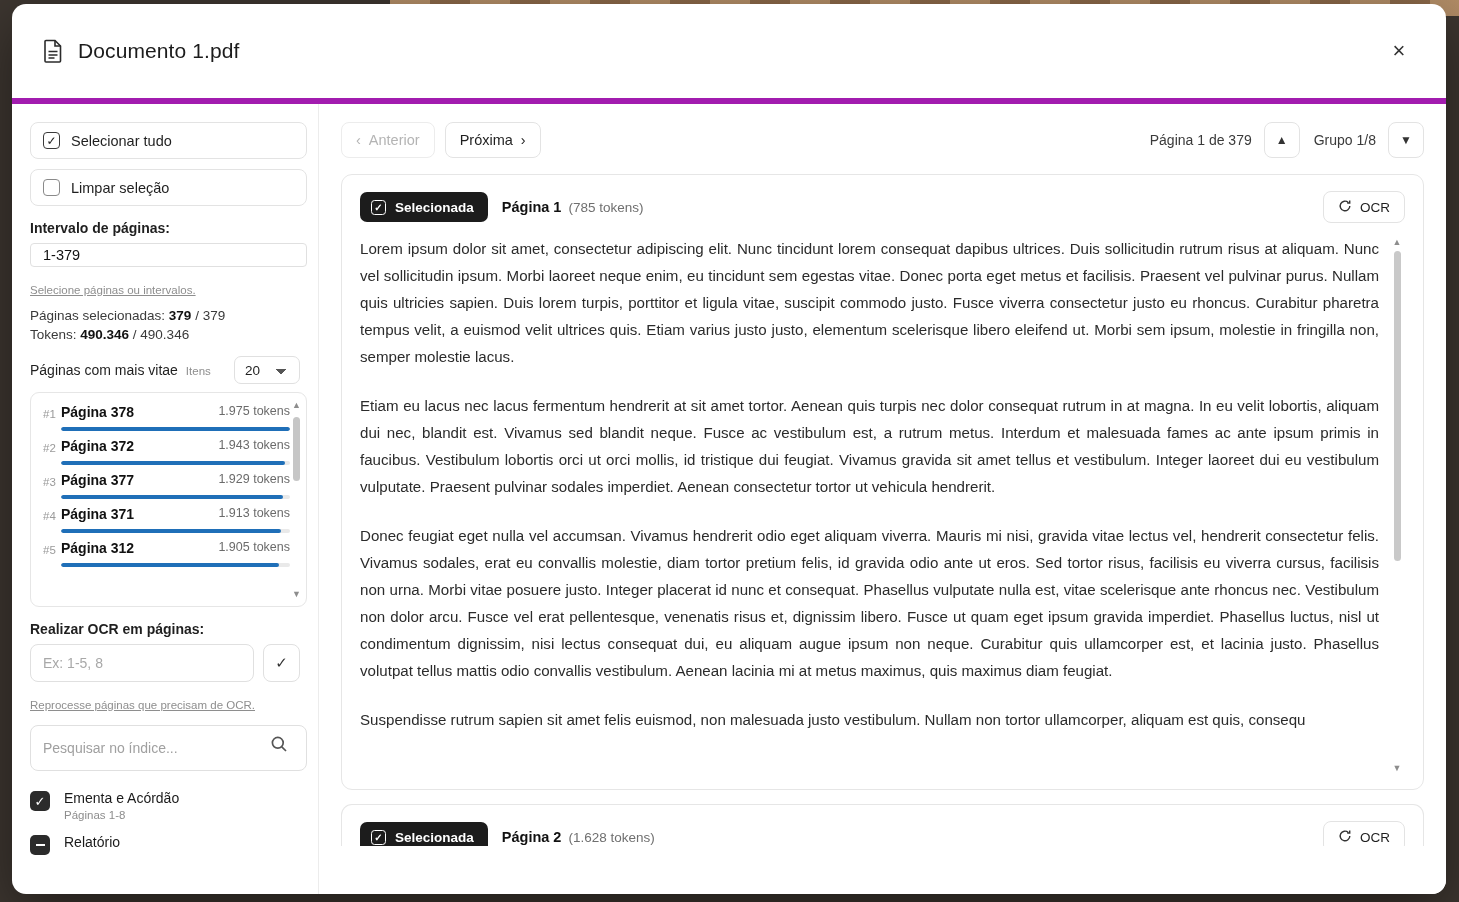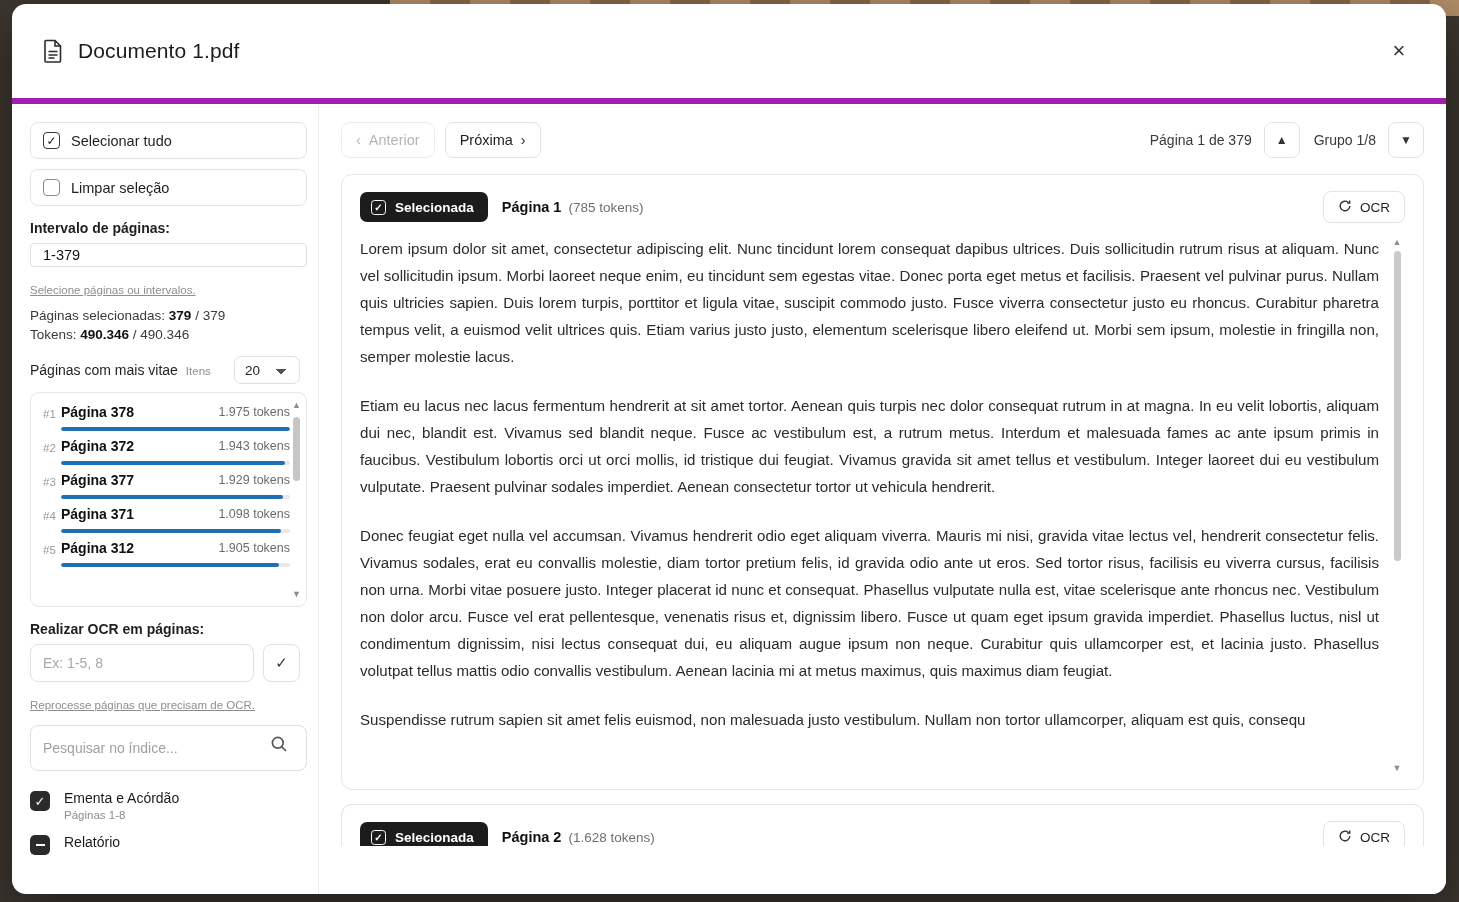--- a/index.html
+++ b/index.html
@@ -136,21 +136,21 @@
     overflow: hidden;
     background: #fff;
   }
   .tl-inner { padding: 6px 16px 0 6px; }
   .tl-row { display: flex; align-items: flex-start; padding: 5px 0 2px 0; }
   .tl-rank {
     font-size: 11.5px; color: #9a9a9a;
     width: 24px; flex: 0 0 24px; padding-top: 4px; padding-left: 6px;
   }
   .tl-main { flex: 1; }
-  .tl-line { display: flex; align-items: center; gap: 12px; }
+  .tl-line { display: flex; align-items: flex-start; gap: 12px; }
   .tl-name { font-size: 14px; color: #111; font-weight: 700; }
   .tl-tok { margin-left: auto; font-size: 12.5px; color: #6b6b6b; }
   .tl-bar {
     height: 4px; background: #e9e9e9; border-radius: 2px;
     margin-top: 7px; overflow: hidden;
   }
   .tl-bar span { display: block; height: 100%; background: #1f6fb8; border-radius: 2px; }
   .tl-scroll {
     position: absolute; right: 5px; top: 6px; bottom: 6px; width: 9px;
   }
@@ -387,21 +387,21 @@
                 <div class="tl-bar">
                   <span style="width:97%"></span>
                 </div>
               </div>
             </div>
             <div class="tl-row">
               <div class="tl-rank">#4</div>
               <div class="tl-main">
                 <div class="tl-line">
                   <span class="tl-name">Página 371</span>
-                  <span class="tl-tok">1.098 tokens</span>
+                  <span class="tl-tok">1.913 tokens</span>
                 </div>
                 <div class="tl-bar">
                   <span style="width:96%"></span>
                 </div>
               </div>
             </div>
             <div class="tl-row">
               <div class="tl-rank">#5</div>
               <div class="tl-main">
                 <div class="tl-line">

